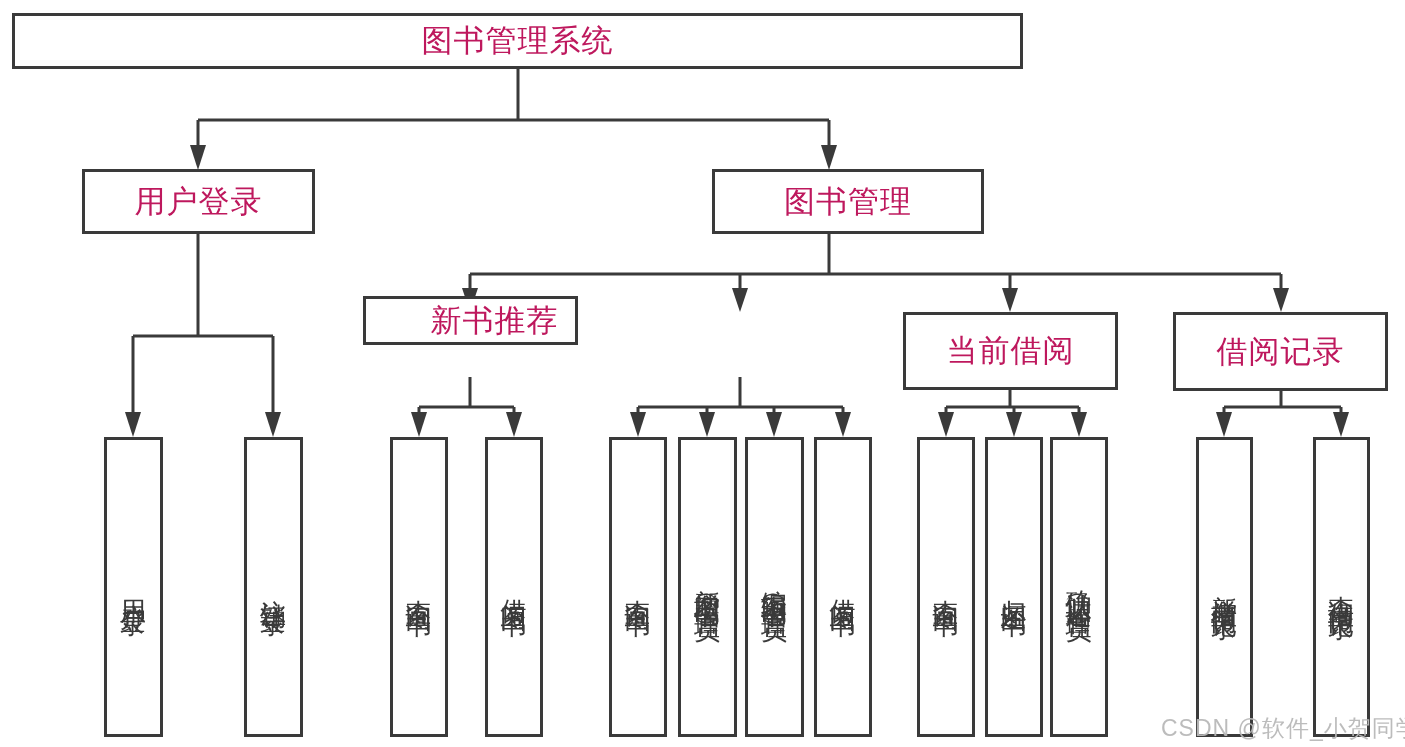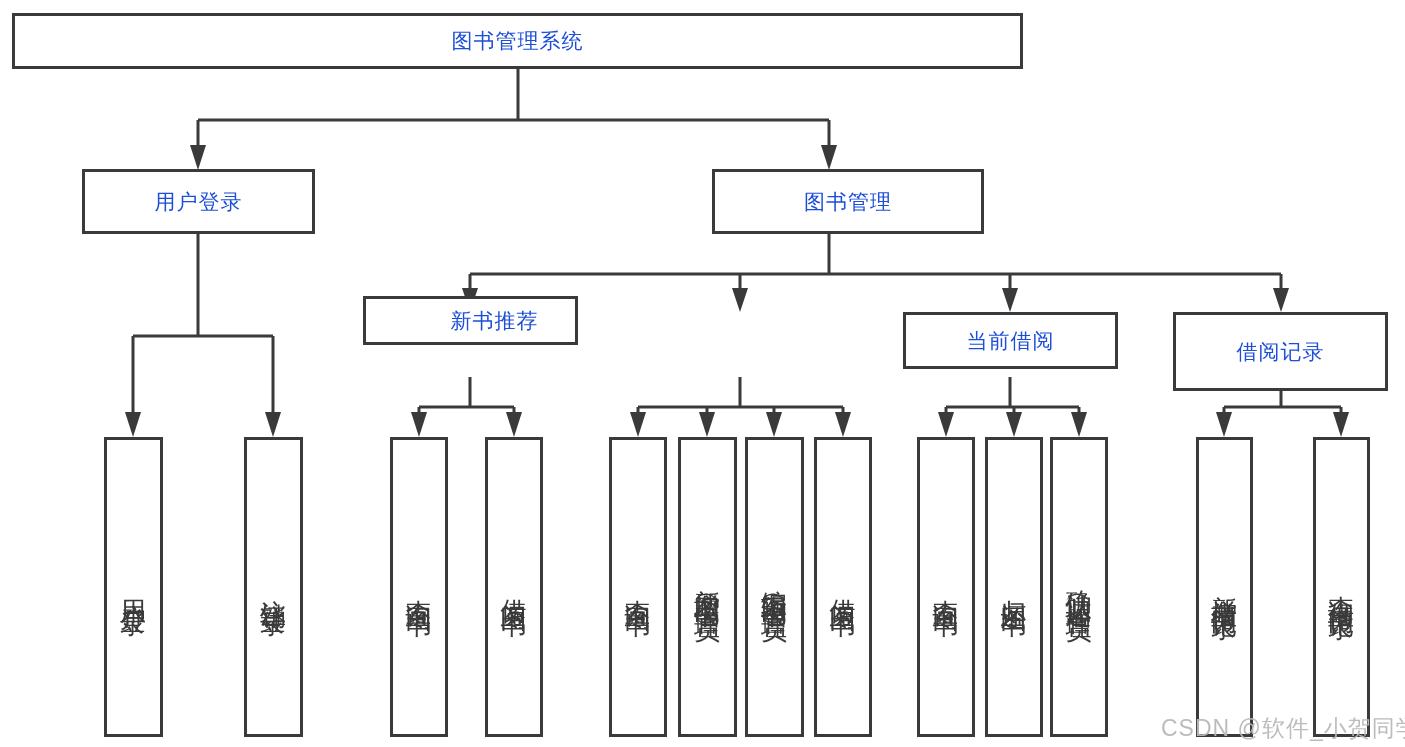--- a/index.html
+++ b/index.html
@@ -35,22 +35,22 @@
     position: absolute;
     box-sizing: border-box;
     border: 3px solid #3a3a3a;
     background: #ffffff;
     display: flex;
     align-items: center;
     justify-content: center;
     z-index: 1;
   }
   .h-label {
-    font-size: 21px;
-    color: #1d4ed8;
+    font-size: 31px;
+    color: #be185d;
     white-space: nowrap;
     letter-spacing: 1px;
   }
   .v-label {
     writing-mode: vertical-rl;
     text-orientation: mixed;
     font-size: 26px;
     letter-spacing: 4px;
     color: #3a3a3a;
     line-height: 1;
@@ -128,21 +128,21 @@
   <div class="box" style="left:82px; top:169px; width:233px; height:65px;">
     <span class="h-label">用户登录</span>
   </div>
   <div class="box" style="left:712px; top:169px; width:272px; height:65px;">
     <span class="h-label">图书管理</span>
   </div>
 
   <div class="box" style="left:363px; top:296px; width:215px; height:49px;padding-left:48px;">
     <span class="h-label">新书推荐</span>
   </div>
-  <div class="box" style="left:903px; top:312px; width:215px; height:57px;">
+  <div class="box" style="left:903px; top:312px; width:215px; height:78px;">
     <span class="h-label">当前借阅</span>
   </div>
   <div class="box" style="left:1173px; top:312px; width:215px; height:79px;text-align:center;">
     <span class="h-label">借阅记录</span>
   </div>
 
   <div class="box" style="left:104px; top:437px; width:59px; height:300px;">
     <span class="v-label">用户登录</span>
   </div>
   <div class="box" style="left:244px; top:437px; width:59px; height:300px;">

